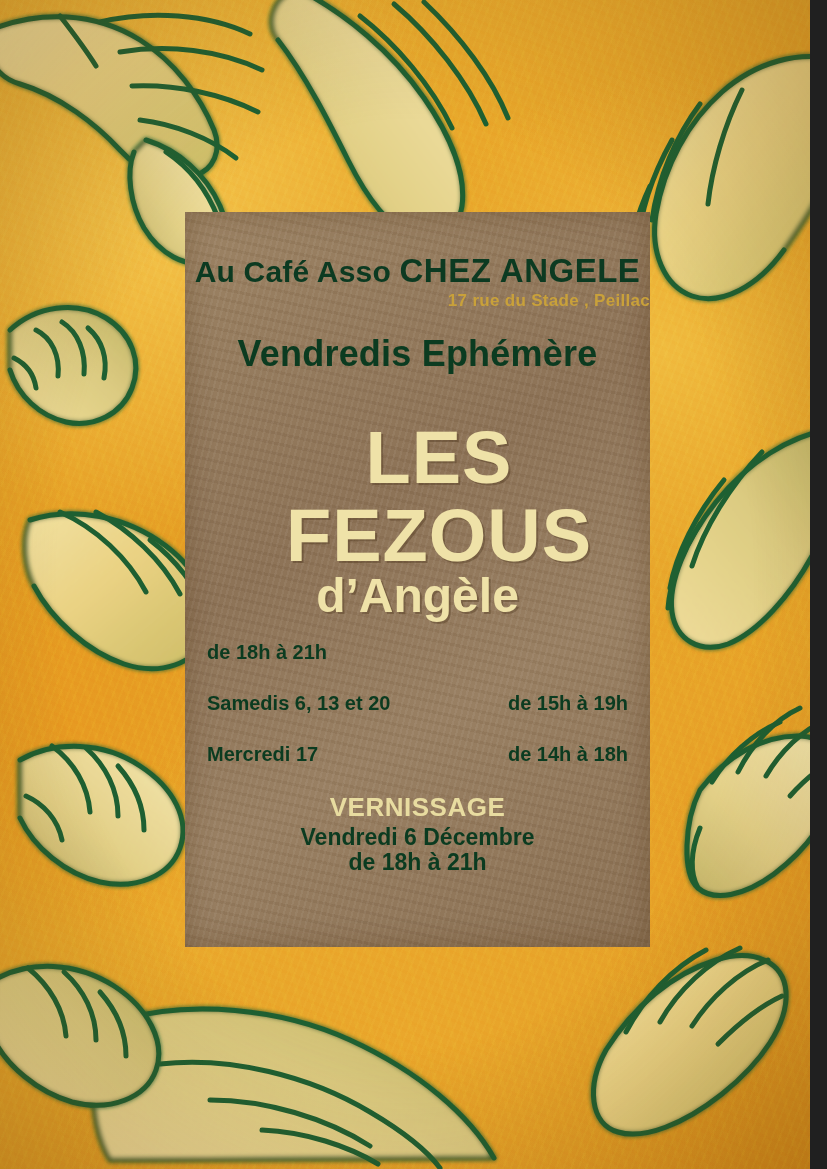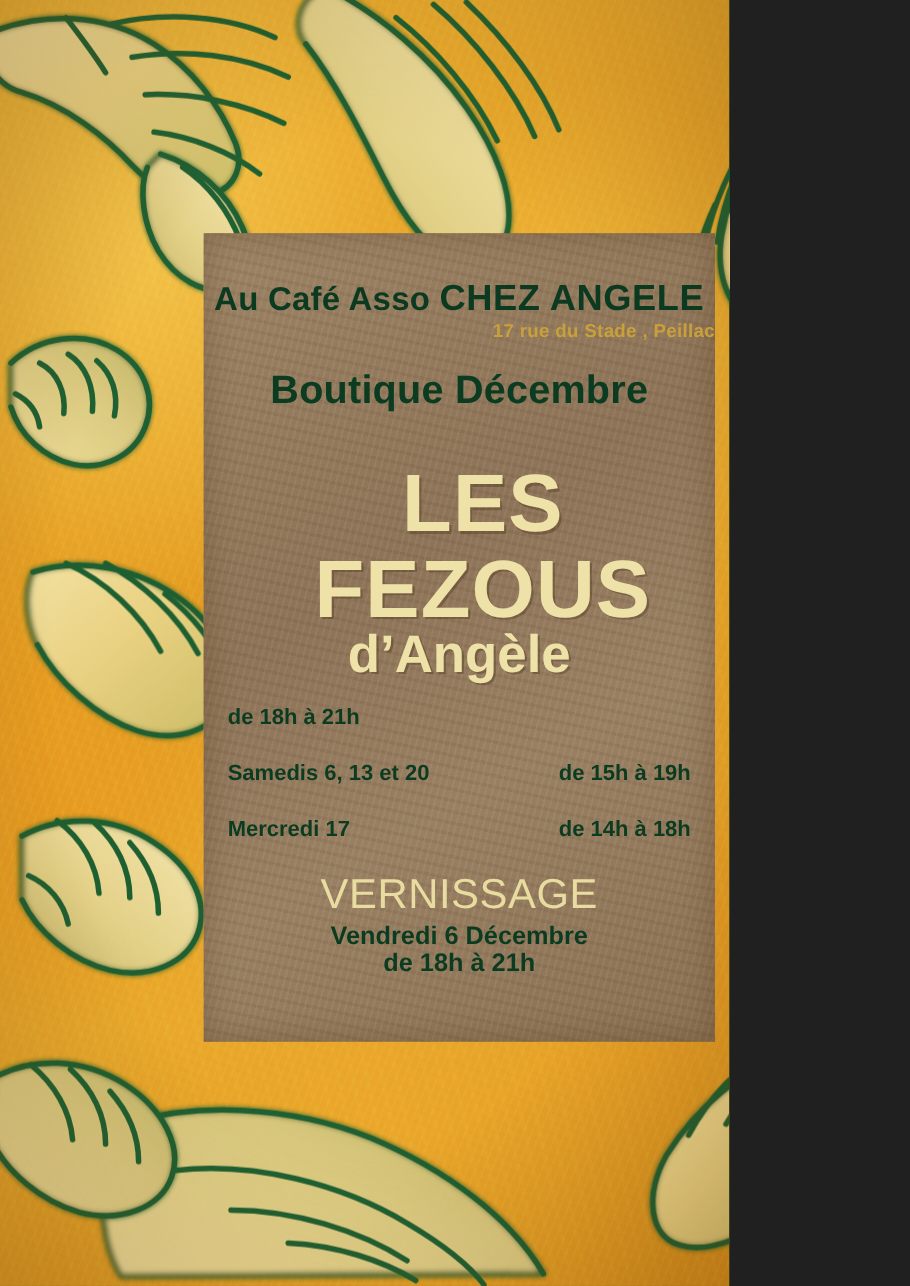--- a/index.html
+++ b/index.html
@@ -5,24 +5,24 @@
   html, body {
     margin: 0;
     padding: 0;
     background: #202020;
   }
   body {
     font-family: "Liberation Sans", sans-serif;
   }
   .poster {
     position: relative;
-    width: 663px;
+    width: 810px;
     height: 1169px;
     overflow: hidden;
-    background: #4d7c0f;
+    background: #a21caf;
   }
 
   
   .bg-base {
     position: absolute;
     inset: 0;
     background:
       radial-gradient(ellipse 60% 45% at 20% 18%, #f3c24a 0%, rgba(243,194,74,0) 62%),
       radial-gradient(ellipse 55% 40% at 82% 30%, #f0bb3f 0%, rgba(240,187,63,0) 60%),
       radial-gradient(ellipse 70% 50% at 50% 88%, #eaa72c 0%, rgba(234,167,44,0) 65%),
@@ -142,22 +142,22 @@
     font-size: 20px;
     font-weight: 700;
     color: #0b3b20;
     margin-bottom: 28px;
   }
   .sched-row .days { text-align: left; }
   .sched-row .hours { text-align: right; }
 
   .vernissage {
     margin-top: 2px;
-    font-size: 38px;
-    font-weight: 400;
+    font-size: 26px;
+    font-weight: 700;
     color: #e8dca0;
     letter-spacing: .5px;
   }
   .vern-date {
     margin-top: 4px;
     font-size: 23px;
     font-weight: 700;
     color: #0b3b20;
   }
   .vern-time {
@@ -307,21 +307,21 @@
   <div class="bg-vignette"></div>
 
   <div class="panel">
 
     <div class="venue line">
       <span>Au Café Asso </span><span class="big">CHEZ ANGELE</span>
     </div>
 
     <div class="address line">17 rue du Stade , Peillac</div>
 
-    <div class="boutique line">Boutique Décembre</div>
+    <div class="boutique line">Vendredis Ephémère</div>
 
     <div class="fezous line">LES FEZOUS</div>
     <div class="angele line">d’Angèle</div>
 
 
     <div class="schedule">
       <div class="sched-row">
         <span class="hours">de 18h à 21h</span>
       </div>
       <div class="sched-row">

